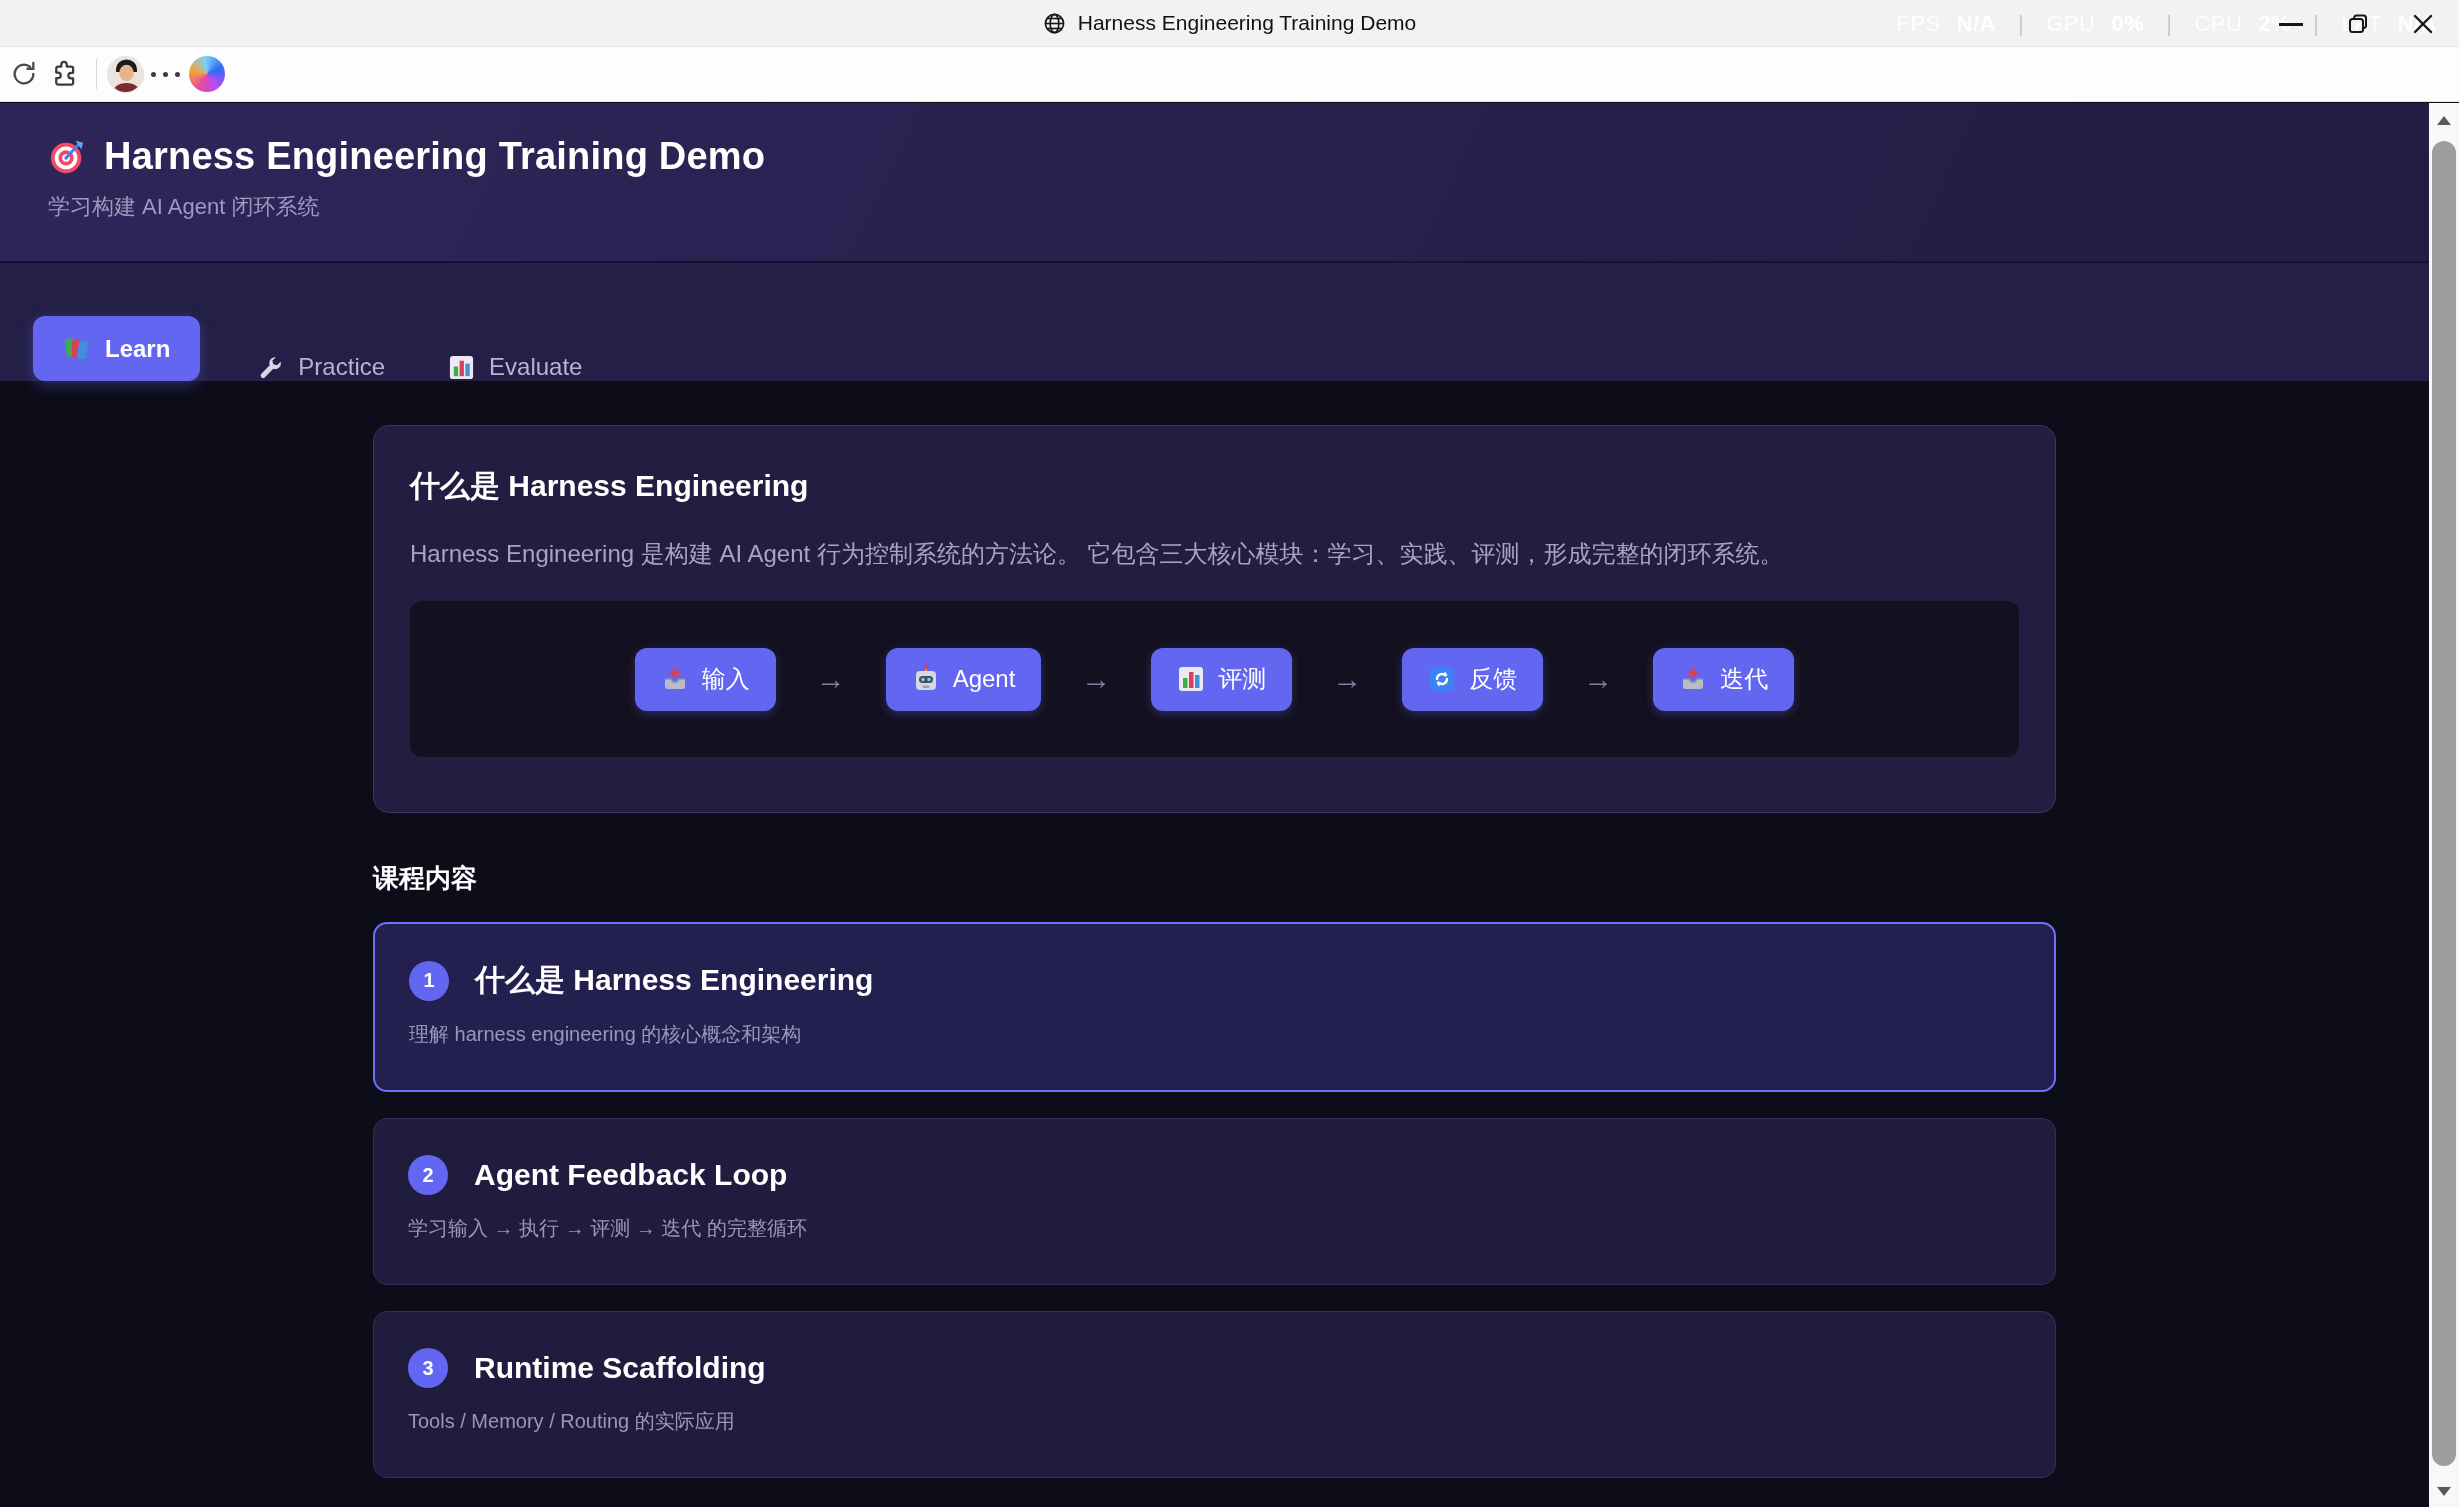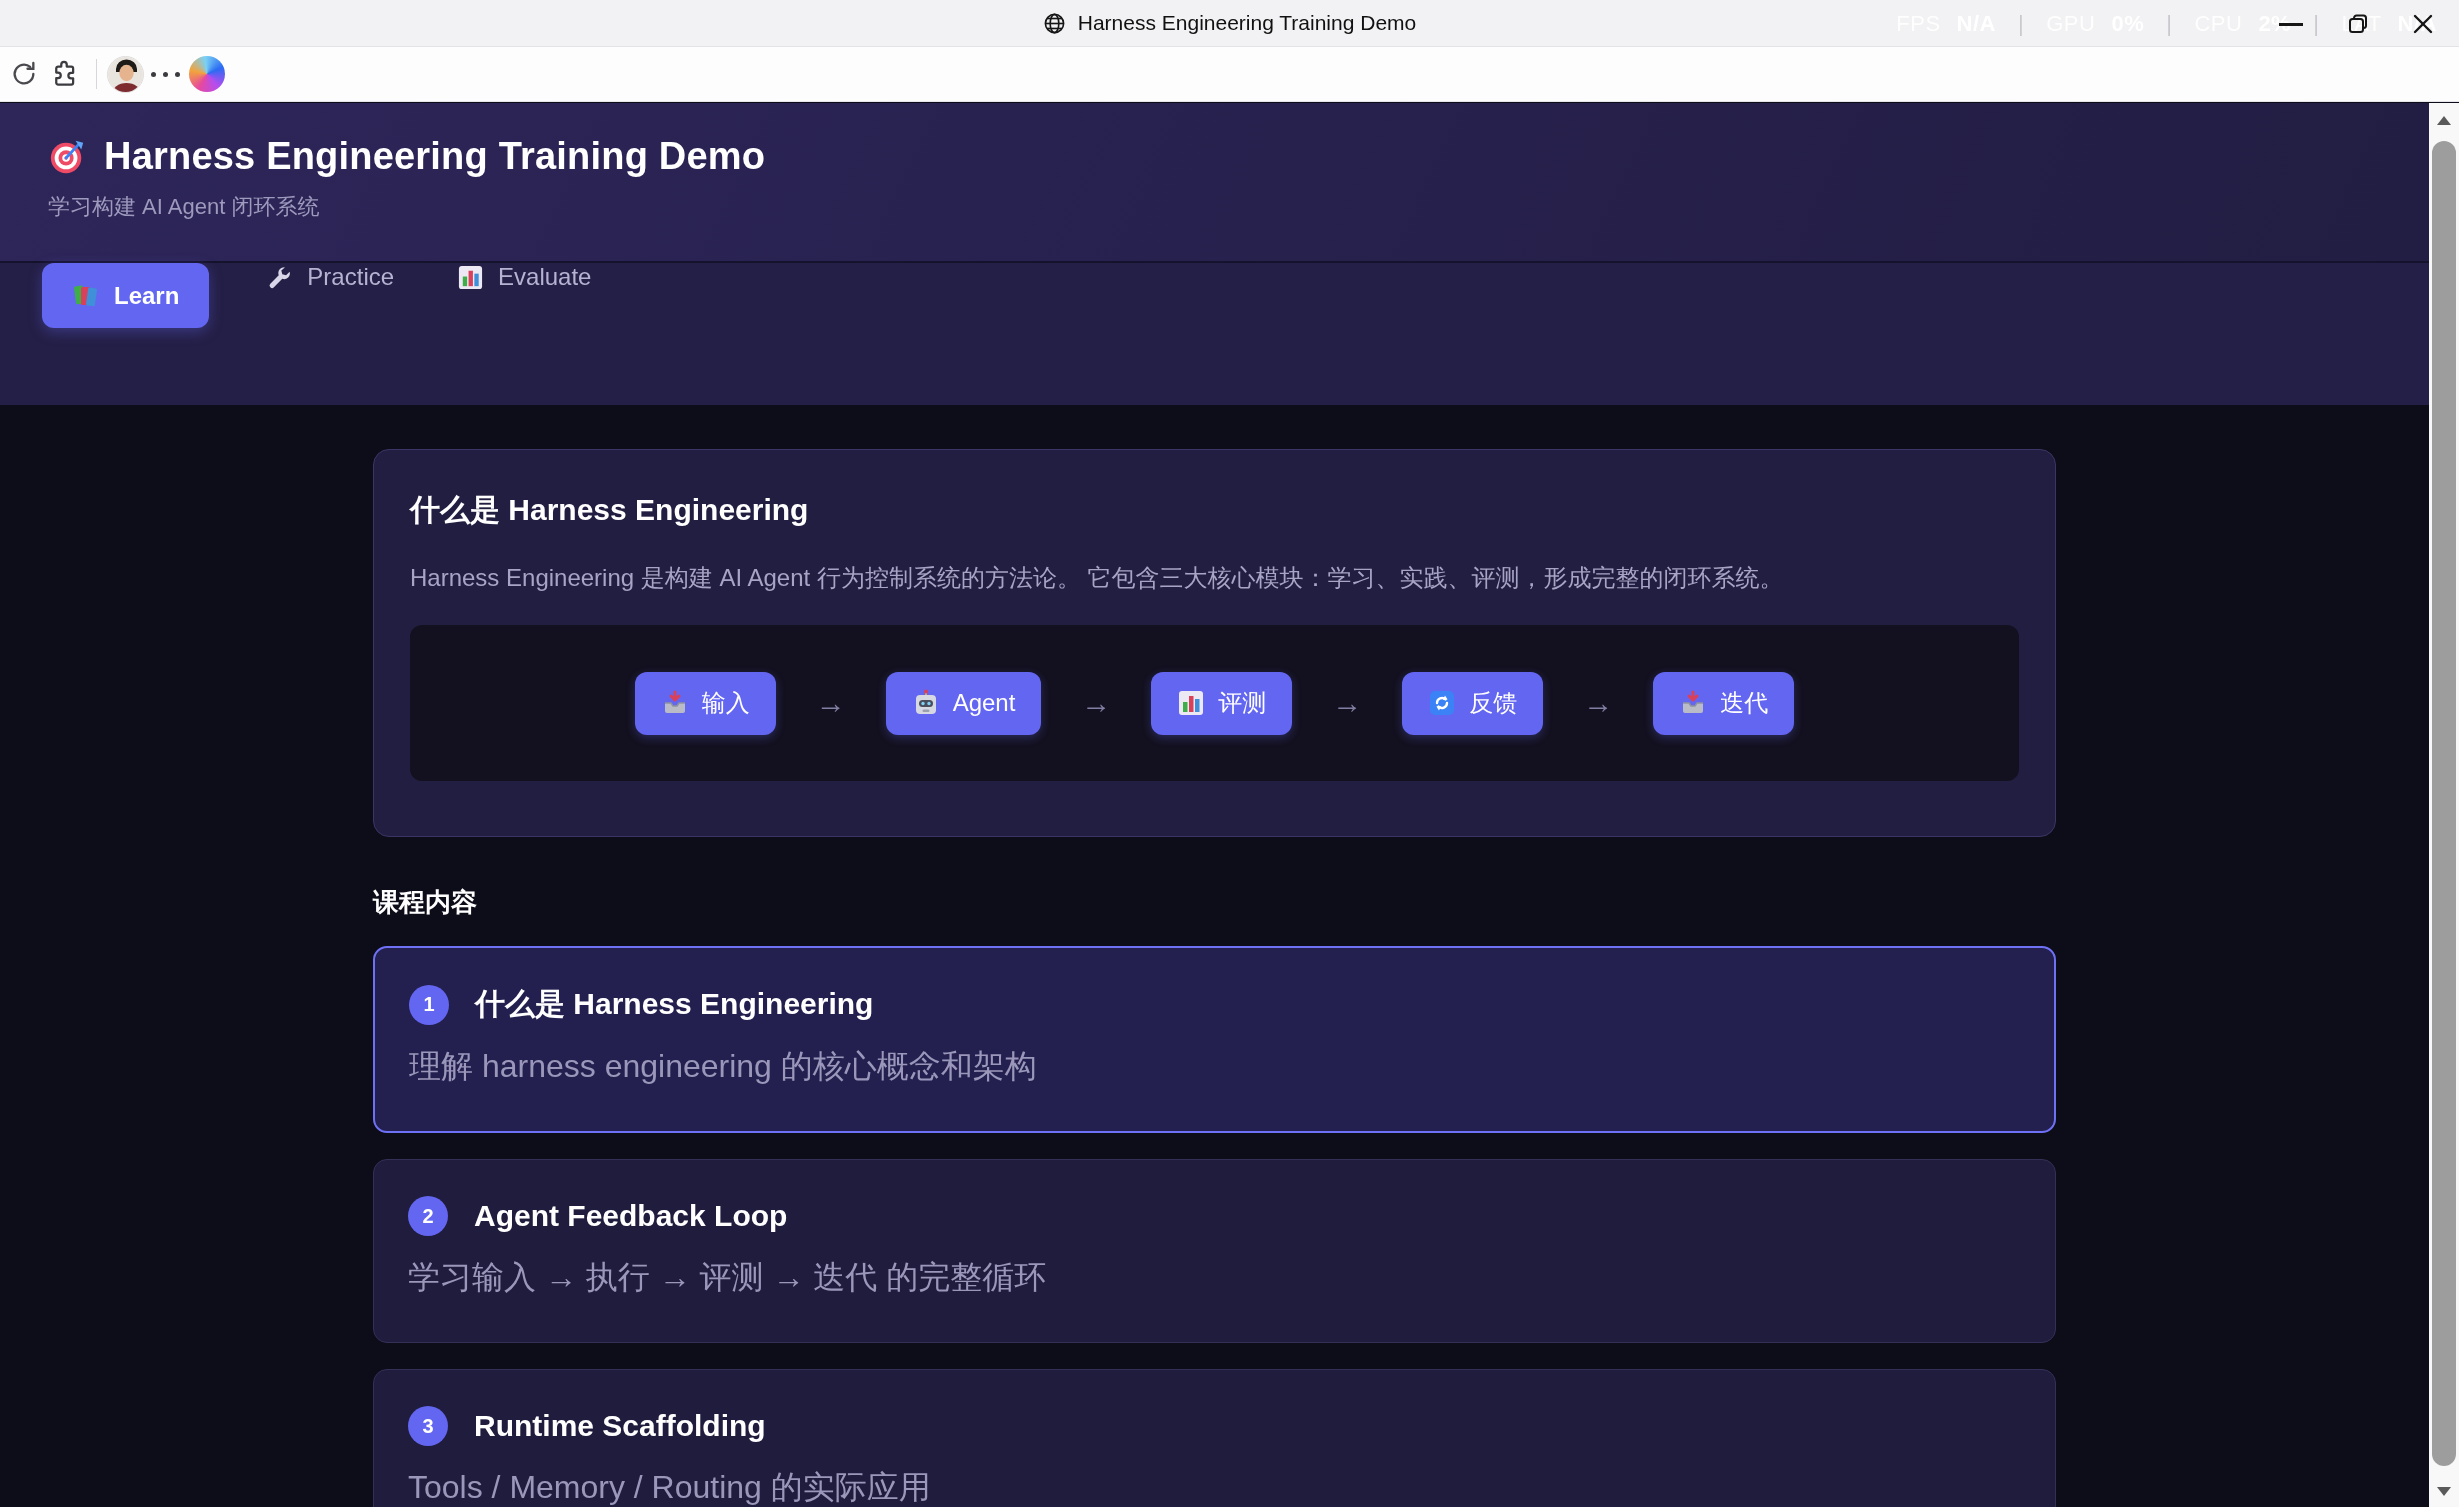--- a/index.html
+++ b/index.html
@@ -58,22 +58,22 @@
 
   .page-header {
     height:158px; padding:32px 0 0 48px;
     background:linear-gradient(115deg,#2e2659 0%,#282251 40%,#221d42 100%);
   }
   .page-title-row { display:flex; align-items:center; gap:18px; }
   .page-title { color:#fff; font-size:38px; font-weight:700; letter-spacing:0.2px; }
   .page-subtitle { margin-top:14px; color:#9d9abd; font-size:22px; }
 
   .tabrow {
-    height:144px; background:#241f46; border-top:2px solid rgba(10,8,25,.55);
-    display:flex; align-items:flex-start; padding-left:42px; gap:51px;
+    height:120px; background:#241f46; border-top:2px solid rgba(10,8,25,.55);
+    display:flex; align-items:flex-end; padding-left:33px; gap:51px;
   }
   .tab { display:flex; align-items:center; gap:14px; font-size:24px; color:#b5b2d2; padding:0 6px; cursor:default; }
   .tab.active {
     background:#6366f1; color:#fff; border-radius:12px; height:65px; padding:0 30px;
     font-weight:600; box-shadow:0 4px 14px rgba(99,102,241,.35);
   }
 
   .content { width:1683px; margin:0 auto; }
 
   .concept-card {
@@ -100,21 +100,21 @@
     border-radius:14px; padding:36px 34px 42px;
   }
   .lesson-card.active { border:2px solid #6e71f5; background:#232050; }
   .lesson-head { display:flex; align-items:center; gap:26px; }
   .lesson-badge {
     width:40px; height:40px; border-radius:50%; background:#6366f1;
     color:#fff; font-size:20px; font-weight:700;
     display:flex; align-items:center; justify-content:center; flex:none;
   }
   .lesson-title { color:#fff; font-size:30px; font-weight:700; }
-  .lesson-desc { margin-top:20px; color:#9a97ba; font-size:32px; }
+  .lesson-desc { margin-top:20px; color:#9a97ba; font-size:20px; }
 
   
   .scrollbar { position:absolute; top:0; right:0; bottom:0; width:30px; background:#f8f8f8; }
   .sb-arrow { position:absolute; left:0; width:30px; height:34px; display:flex; align-items:center; justify-content:center; color:#5a5a5a; }
   .sb-arrow.up { top:0; } .sb-arrow.down { bottom:0; }
   .sb-thumb { position:absolute; left:3px; right:3px; top:38px; bottom:42px; background:#9d9d9d; border-radius:13px; }
 
   svg { display:block; }
 </style>
 </head>

